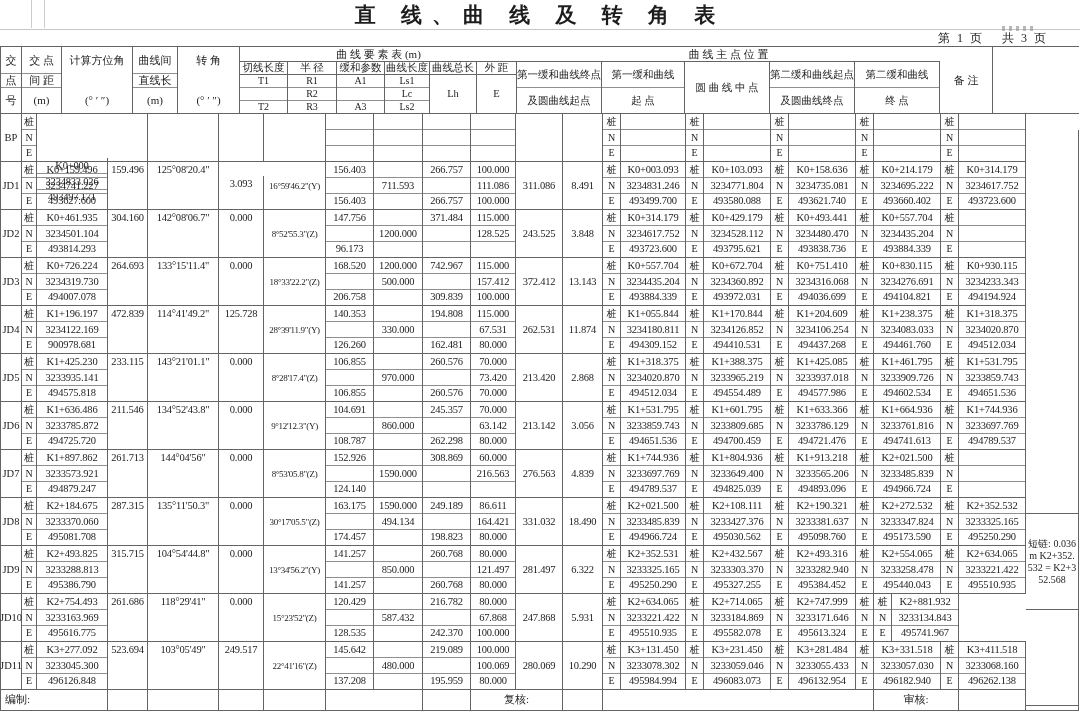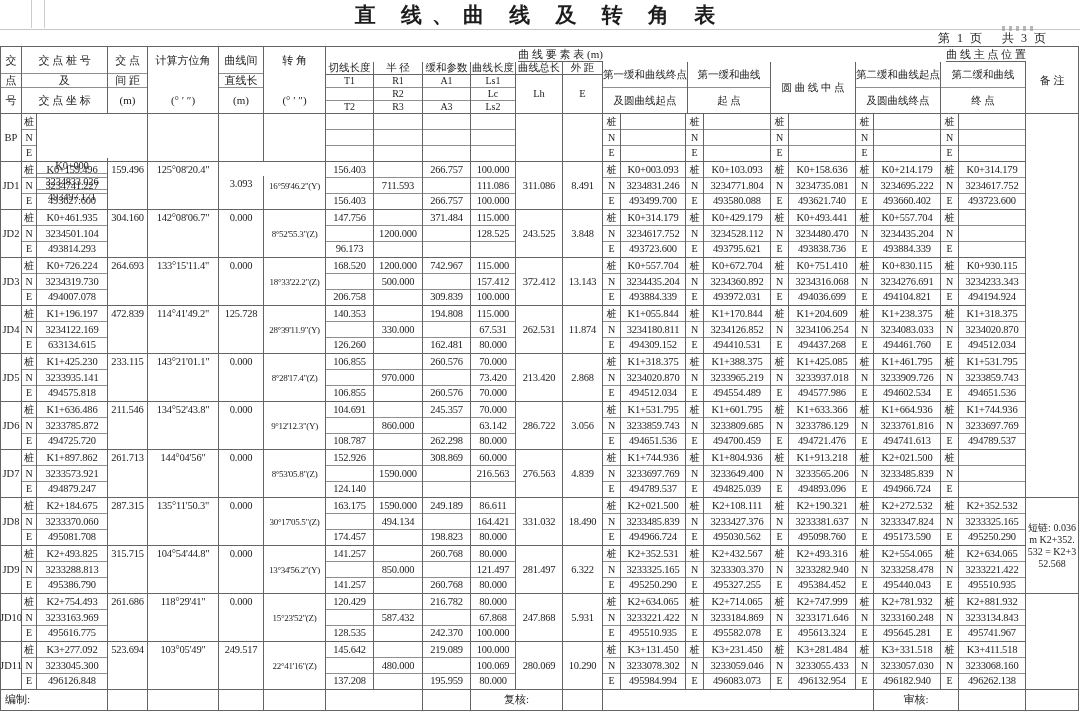--- a/index.html
+++ b/index.html
@@ -32,21 +32,21 @@
   }
   
   .tablewrap{width:1079px;border-left:1px solid var(--line);}
   
   .thead{display:flex;height:68px;border-top:1px solid var(--line);border-bottom:1px solid var(--line);font-size:11px;}
   .hcol{display:flex;flex-direction:column;border-right:1px solid var(--line);height:67px;}
   .hsub{height:27px;line-height:26px;text-align:center;border-bottom:1px solid var(--hair);white-space:nowrap;overflow:hidden;}
   .hsub.h2{height:14px;line-height:13px;}
   .hsub.h3{height:26px;line-height:25px;border-bottom:none;}
   .hcol.nol .hsub{border-bottom:none;}
-  .hblock{display:flex;flex-direction:column;height:67px;align-items:flex-end;}
+  .hblock{display:flex;flex-direction:column;height:67px;}
   .hrow1{height:15px;line-height:14px;text-align:center;border-bottom:1px solid var(--line);white-space:nowrap;overflow:hidden;}
   .hrow2{height:13px;display:flex;}
   .hrow2 .hc{height:13px;line-height:11px;text-align:center;border-right:1px solid var(--line);border-bottom:1px solid var(--line);font-size:10.5px;white-space:nowrap;overflow:hidden;}
   .hrow3{height:39px;display:flex;}
   .scol{display:flex;flex-direction:column;border-right:1px solid var(--line);height:39px;}
   .ssub{height:13px;line-height:12px;text-align:center;border-bottom:1px solid var(--hair);font-size:10px;}
   .ssub:last-child{border-bottom:none;}
   .merged{height:39px;line-height:38px;text-align:center;border-right:1px solid var(--line);font-size:10.5px;}
   .hrowg{height:52px;display:flex;}
   .gcell{display:flex;flex-direction:column;border-right:1px solid var(--line);height:52px;}
@@ -63,21 +63,21 @@
   .c.mid{align-items:center;}
   .c.top{align-items:flex-start;line-height:16px;}
   .ccol{display:flex;flex-direction:column;}
   .sub{height:16px;line-height:15px;text-align:center;border-bottom:1px solid var(--hair);white-space:nowrap;overflow:visible;}
   .sub:last-child{height:15px;line-height:14px;border-bottom:none;}
   .sub.lbl{font-size:10px;}
   .sub.val{font-size:10.5px;letter-spacing:-0.2px;}
   .sub.num{font-size:10.5px;letter-spacing:-0.2px;}
   .c.ang{font-size:9px;letter-spacing:-0.3px;}
   .c.num{letter-spacing:-0.2px;}
-  .remarkcol{position:absolute;left:1025px;top:0;width:53px;height:576px;}
+  .remarkcol{position:absolute;left:1025px;top:16px;width:53px;height:576px;}
   .rc{width:53px;border-right:1px solid var(--line);border-bottom:1px solid var(--line);}
   .rc1{height:384px;}
   .rc2{height:96px;display:flex;align-items:center;justify-content:center;text-align:center;
        font-size:10px;line-height:12px;padding:2px 1px;word-break:break-all;}
   .rc3{height:96px;}
   
   .tfoot{display:flex;height:21px;border-bottom:1px solid var(--line);font-size:11px;}
   .fc{height:20px;line-height:19px;border-right:1px solid var(--line);text-align:center;white-space:nowrap;}
   .fc.left{text-align:left;padding-left:4px;}
 </style>
@@ -97,25 +97,20 @@
 </div>
 
 <div class="tablewrap">
 
   <div class="thead">
     <div class="hcol" style="width:21px">
       <div class="hsub">交</div>
       <div class="hsub h2">点</div>
       <div class="hsub h3">号</div>
     </div>
-    <div class="hcol" style="width:86px">
-      <div class="hsub">交 点 桩 号</div>
-      <div class="hsub h2">及</div>
-      <div class="hsub h3">交 点 坐 标</div>
-    </div>
     <div class="hcol" style="width:40px">
       <div class="hsub">交  点</div>
       <div class="hsub h2">间  距</div>
       <div class="hsub h3">(m)</div>
     </div>
     <div class="hcol nol" style="width:71px">
       <div class="hsub">计算方位角</div>
       <div class="hsub h2"></div>
       <div class="hsub h3">(° ′ ″)</div>
     </div>
@@ -556,21 +551,21 @@
       <div class="brow">
         <div class="c mid" style="width: 21px;">JD4</div>
         <div class="ccol" style="width: 15px;">
           <div class="sub lbl">桩</div>
           <div class="sub lbl">N</div>
           <div class="sub lbl">E</div>
         </div>
         <div class="ccol" style="width: 71px;">
           <div class="sub val">K1+196.197</div>
           <div class="sub val">3234122.169</div>
-          <div class="sub val">633134.615</div>
+          <div class="sub val">900978.681</div>
         </div>
         <div class="c top num" style="width: 40px;">472.839</div>
         <div class="c top num" style="width: 71px;">114°41'49.2"</div>
         <div class="c top num" style="width: 45px;">125.728</div>
         <div class="c mid ang" style="width: 62px;">28°39'11.9"(Y)</div>
         <div class="ccol" style="width: 48px;">
           <div class="sub num">140.353</div>
           <div class="sub num"></div>
           <div class="sub num">126.260</div>
         </div>
@@ -760,21 +755,21 @@
         <div class="ccol" style="width: 48px;">
           <div class="sub num">245.357</div>
           <div class="sub num"></div>
           <div class="sub num">262.298</div>
         </div>
         <div class="ccol" style="width: 45px;">
           <div class="sub num">70.000</div>
           <div class="sub num">63.142</div>
           <div class="sub num">80.000</div>
         </div>
-        <div class="c mid num" style="width: 47px;">286.722</div>
+        <div class="c mid num" style="width: 47px;">213.142</div>
         <div class="c mid num" style="width: 40px;">3.056</div>
         <div class="ccol" style="width: 18px;">
           <div class="sub lbl">桩</div>
           <div class="sub lbl">N</div>
           <div class="sub lbl">E</div>
         </div>
         <div class="ccol" style="width: 65px;">
           <div class="sub val">K1+531.795</div>
           <div class="sub val">3233859.743</div>
           <div class="sub val">494651.536</div>
@@ -1152,25 +1147,20 @@
         </div>
         <div class="ccol" style="width: 67px;">
           <div class="sub val">K2+747.999</div>
           <div class="sub val">3233171.646</div>
           <div class="sub val">495613.324</div>
         </div>
         <div class="ccol" style="width: 18px;">
           <div class="sub lbl">桩</div>
           <div class="sub lbl">N</div>
           <div class="sub lbl">E</div>
-        </div>
-        <div class="ccol" style="width: 67px;">
-          <div class="sub val">K2+781.932</div>
-          <div class="sub val">3233160.248</div>
-          <div class="sub val">495645.281</div>
         </div>
         <div class="ccol" style="width: 18px;">
           <div class="sub lbl">桩</div>
           <div class="sub lbl">N</div>
           <div class="sub lbl">E</div>
         </div>
         <div class="ccol" style="width: 67px;">
           <div class="sub val">K2+881.932</div>
           <div class="sub val">3233134.843</div>
           <div class="sub val">495741.967</div>

